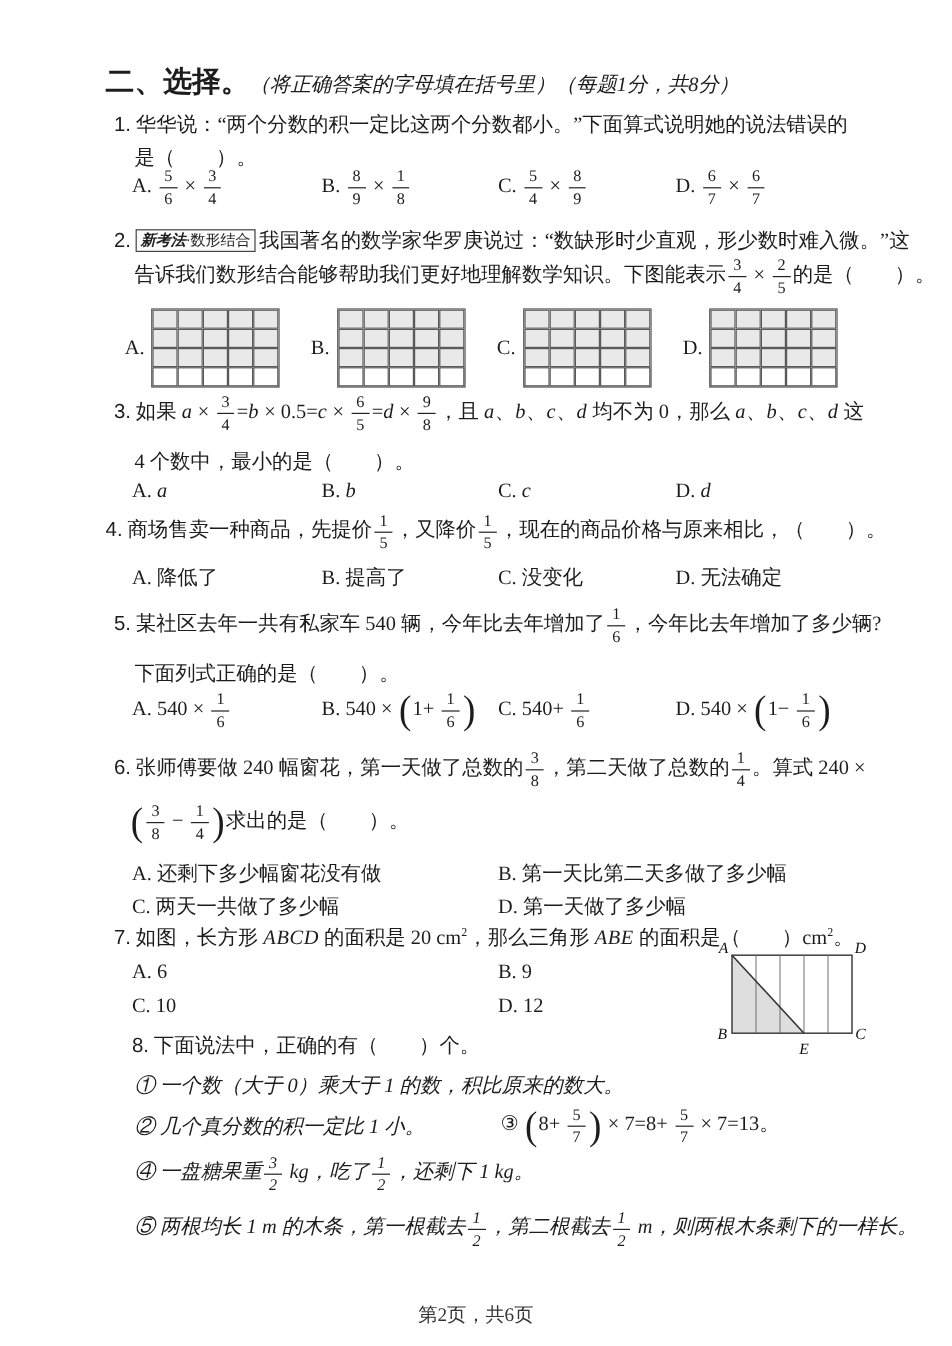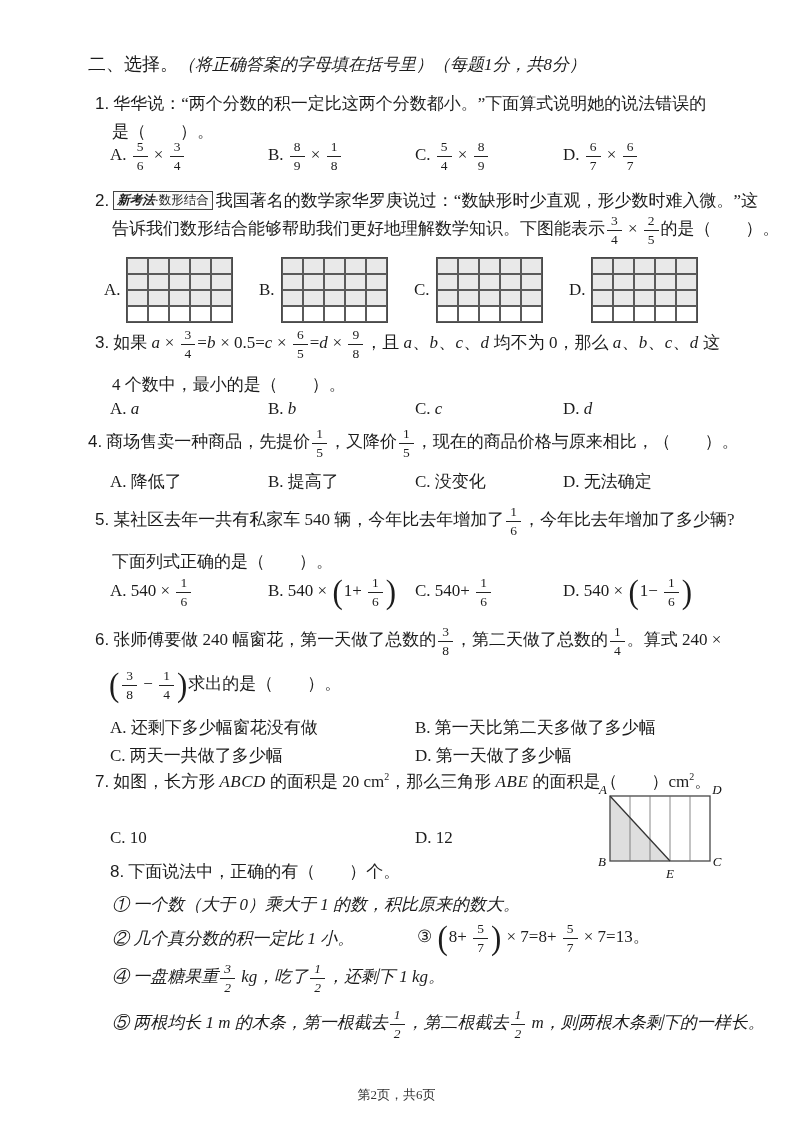--- a/index.html
+++ b/index.html
@@ -1,19 +1,19 @@
 <!DOCTYPE html>
 <html><head>
 <meta charset="utf-8">
 <style>
   html,body{margin:0;padding:0;background:#fff;}
   .page{position:relative;width:793px;height:1122px;background:#ffffff;overflow:hidden;
         font-family:"Liberation Serif",serif;color:#1c1c1c;font-size:17px;}
   .abs{position:absolute;white-space:nowrap;}
-  .bold{font-weight:normal;font-size:18px;}
+  .bold{font-weight:bold;font-size:24px;}
   .kai{font-style:italic;}
   .qno{display:inline-block;margin-right:4px;font-family:"Liberation Sans",sans-serif;}
   
   .frac{display:inline-flex;flex-direction:column;align-items:center;vertical-align:middle;
         margin:0 2px;line-height:1;font-size:13.5px;}
   .frac .num{padding:0 4px 2px;}
   .frac .den{border-top:1px solid #222;padding:2px 4px 0;}
   .bigp{font-size:31px;font-weight:300;vertical-align:middle;display:inline-block;
         transform:scaleY(1.08);margin:0 1px;}
   .var{font-style:italic;letter-spacing:0.5px;}
@@ -26,21 +26,21 @@
   .grids{display:flex;align-items:center;}
   .ggroup{display:flex;align-items:center;margin-right:26px;}
   .glabel{display:inline-block;width:22px;}
   .ogrid{display:grid;border:1.5px solid #4a4a4a;background:#fff;}
   .gcell{width:21px;height:16px;border:0.6px solid #5a5a5a;box-sizing:border-box;}
   .gshade{background:#e9e9e9;}
   
   .badge{display:inline-block;border:1px solid #444;padding:0 3px;font-size:12.5px;
          margin-right:3px;vertical-align:2px;background:#fbfbfb;}
   .badge b{font-style:italic;}
-  .footer{position:absolute;left:0;right:0;top:1086px;text-align:center;font-size:13px;color:#333;}
+  .footer{position:absolute;left:0;right:0;top:1086px;text-align:center;font-size:16px;color:#333;}
 </style>
 </head>
 <body>
 
 <div class="page">
 
   <div class="abs" style="left:88px;top:52px">
     <span class="bold">二、选择。</span><span class="kai">（将正确答案的字母填在括号里）（每题1分，共8分）</span>
   </div>
 
@@ -260,20 +260,23 @@
       </span><span class="bigp">)</span>求出的是（　　）。</div>
   <div class="abs" style="left:110px;top:716px">
     <span class="oc ocw">A. 还剩下多少幅窗花没有做</span><span class="oc">B. 第一天比第二天多做了多少幅</span>
   </div>
   <div class="abs" style="left:110px;top:744px">
     <span class="oc ocw">C. 两天一共做了多少幅</span><span class="oc">D. 第一天做了多少幅</span>
   </div>
 
   <div class="abs" style="left:95px;top:770px">
     <span class="qno">7.</span><span>如图，长方形 <span class="var">ABCD</span> 的面积是 20 cm<sup class="sup">2</sup>，那么三角形 <span class="var">ABE</span> 的面积是（　　）cm<sup class="sup">2</sup>。</span>
+  </div>
+  <div class="abs" style="left:110px;top:799px">
+    <span class="oc ocw">A. 6</span><span class="oc">B. 9</span>
   </div>
   <div class="abs" style="left:110px;top:827px">
     <span class="oc ocw">C. 10</span><span class="oc">D. 12</span>
   </div>
 
   <div class="abs" style="left:594px;top:784px">
     <svg width="148" height="102" viewBox="0 0 148 102">
       <polygon points="16,12 16,77 76,77" fill="#dedede" stroke="none"></polygon>
       <rect x="16" y="12" width="100" height="65" fill="none" stroke="#474747" stroke-width="1.3"></rect>
       <line x1="36" y1="12" x2="36" y2="77" stroke="#6a6a6a" stroke-width="0.8"></line>

